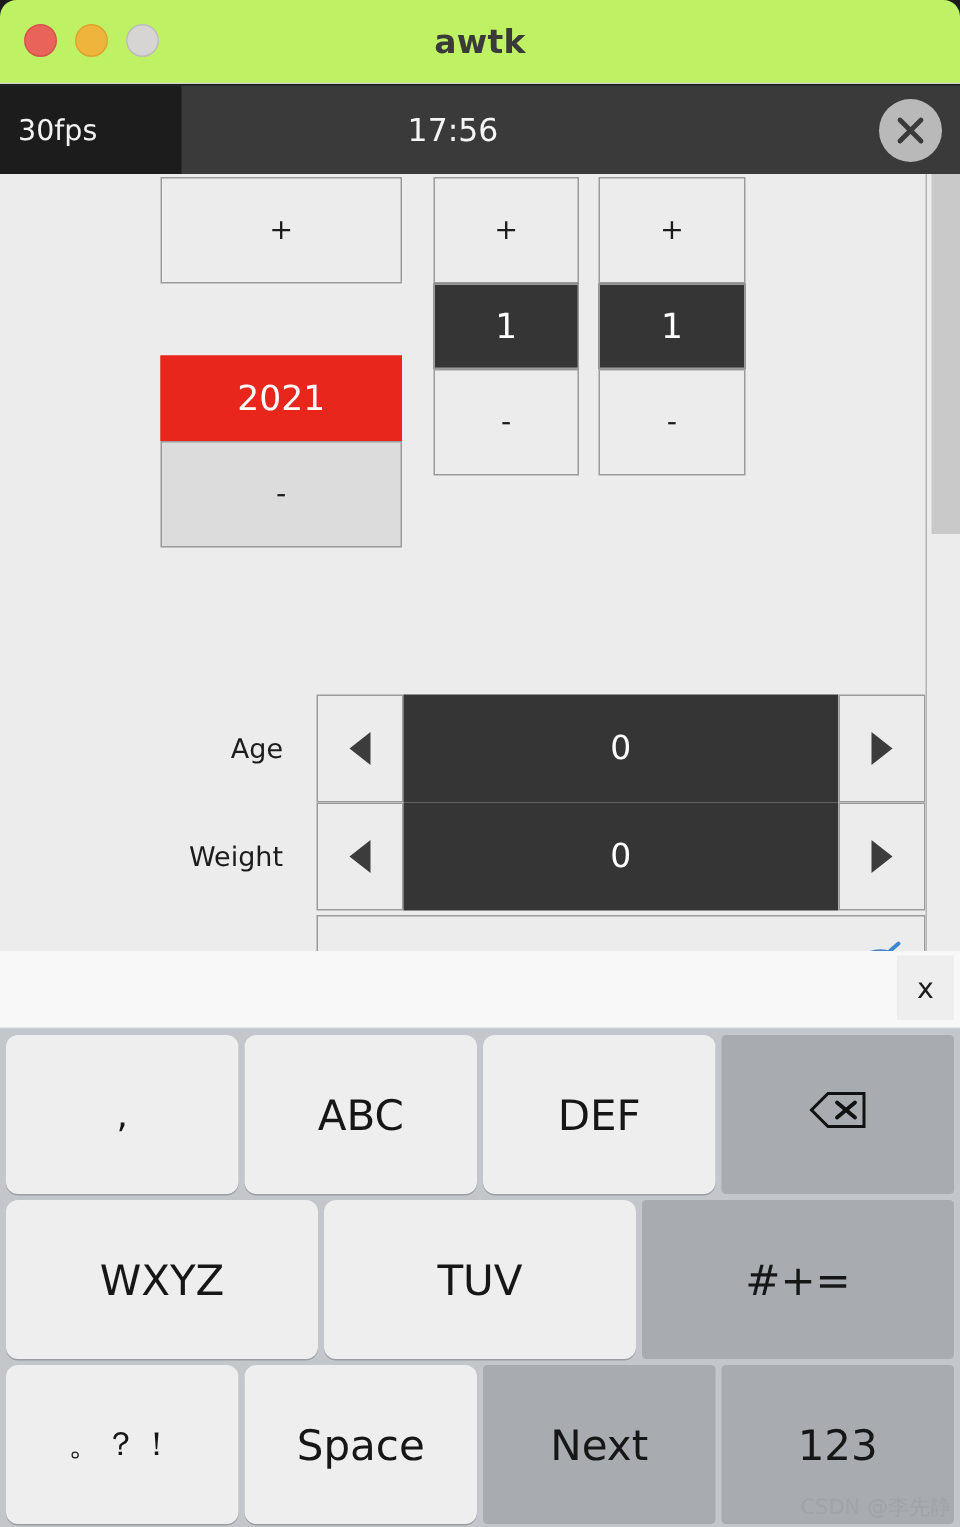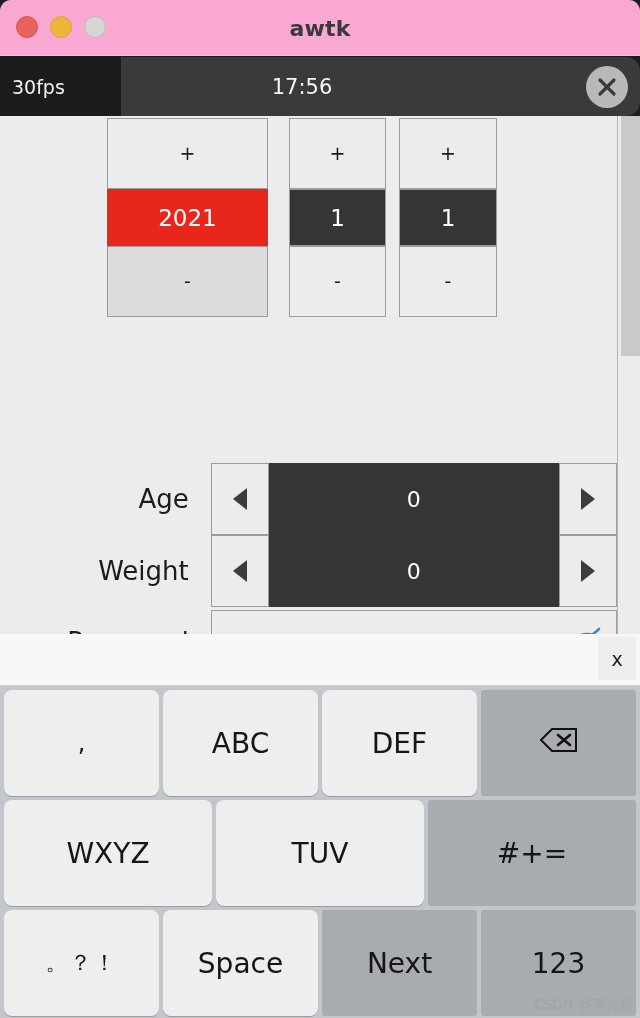--- a/index.html
+++ b/index.html
@@ -7,41 +7,40 @@
     width: 640px; height: 1018px;
     font-family: "DejaVu Sans", "Liberation Sans", sans-serif;
     background: #1c1c1c;
     overflow: hidden;
   }
   #root { position: relative; width: 640px; height: 1018px; }
 
   
   .titlebar {
     position: absolute; left: 0; top: 0; width: 640px; height: 56px;
-    background: #f9a8d4;
+    background: #bef264;
     border-top-left-radius: 11px; border-top-right-radius: 11px;
     border-bottom: 1px solid #d2d0cd;
   }
   .lights { position: absolute; left: 16px; top: 16px; display: flex; gap: 12px; }
   .light { width: 22px; height: 22px; border-radius: 50%; }
   .light.red    { background: #e8635a; border: 1px solid #d6544c; }
   .light.yellow { background: #efb43b; border: 1px solid #dda52f; }
   .light.gray   { background: #d6d5d3; border: 1px solid #bdbcba; }
   .win-title {
     position: absolute; left: 0; top: 0; width: 640px; height: 56px;
     display: flex; align-items: center; justify-content: center;
     font-size: 22px; font-weight: bold; color: #3a3a3a;
     letter-spacing: .2px;
   }
 
   
   .statusbar {
     position: absolute; left: 0; top: 57px; width: 640px; height: 59px;
     background: #3a3a3a;
-    border-radius: 14px;
   }
   .fps-box {
     position: absolute; left: 0; top: 0; width: 121px; height: 59px;
     background: #1c1c1c; color: #f2f2f2;
     display: flex; align-items: center; padding-left: 12px;
     font-size: 19px;
   }
   .clock {
     position: absolute; left: 0; top: 0; width: 604px; height: 59px;
     display: flex; align-items: center; justify-content: center;
@@ -89,32 +88,32 @@
     border: 1px solid #9b9b9b;
   }
   .spin-val.dark     { background: #353535; }
   .spin-val.selected { background: #e8261b; border-color: #e8261b; }
 
   #spin-year  { left: 107px; width: 161px; }
   #spin-month { left: 289px; width: 97px; }
   #spin-day   { left: 399px; width: 98px; }
 
   .spin-year-plus, .spin-year-minus { height: 71px; }
-  .spin-year-val { height: 57px; }
+  .spin-year-val { height: 57px; margin-top: 48px; }
   .spin-sm-plus, .spin-sm-minus { height: 71px; }
   .spin-sm-val { height: 57px; }
 
   
   .row {
     position: absolute; left: 0; width: 617px;
     display: flex; align-items: center;
   }
   .row-label {
     width: 184px; text-align: right; padding-right: 22px;
-    font-size: 26px; color: #1c1c1c; margin-left: 36px;
+    font-size: 18px; color: #1c1c1c; margin-left: 36px;
   }
 
   
   .spinbox { display: flex; height: 72px; width: 431px; }
   .sb-arrow {
     width: 58px; background: #ececec; border: 1px solid #9b9b9b;
     display: flex; align-items: center; justify-content: center;
   }
   .sb-val {
     flex: 1; background: #353535; color: #fff;

